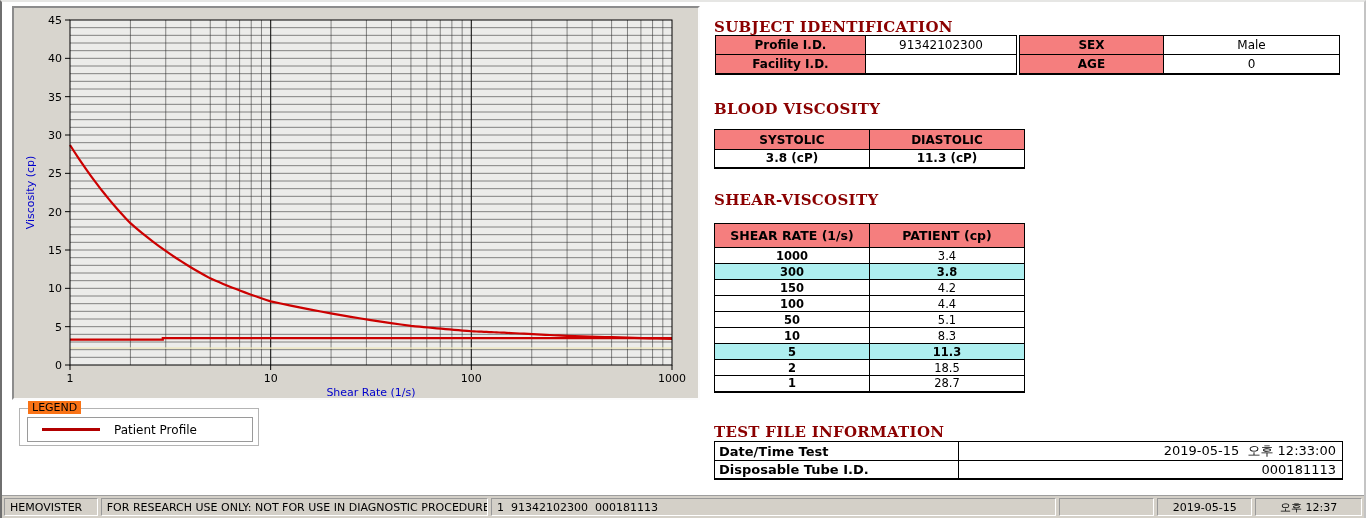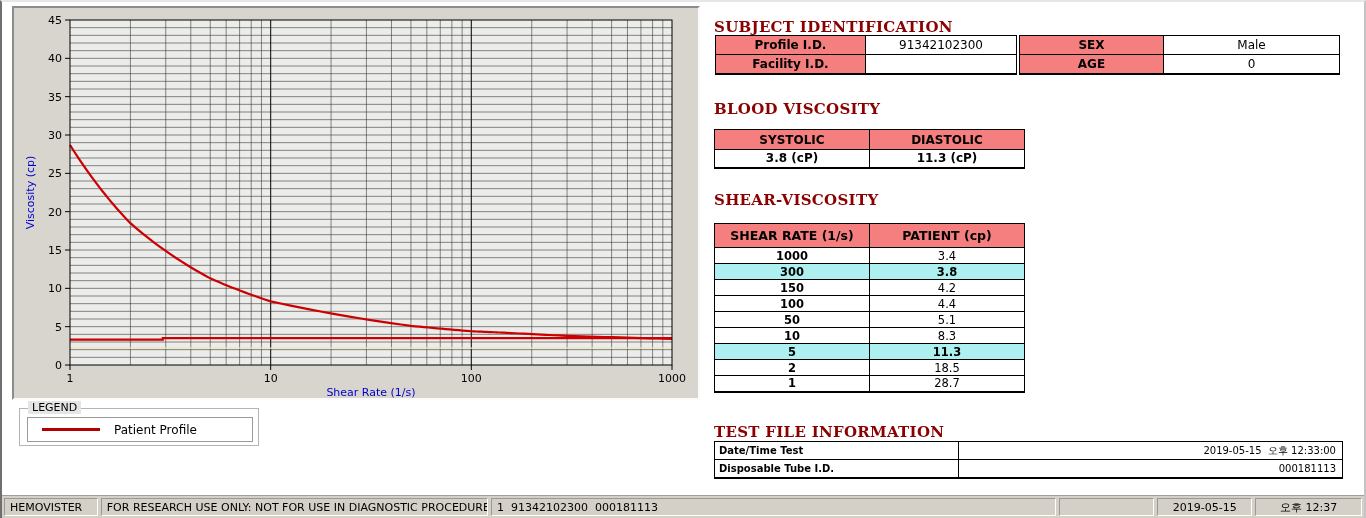--- a/index.html
+++ b/index.html
@@ -19,21 +19,21 @@
   .chart-panel svg { position:absolute; left:0; top:0; }
   .tick { font:11px "DejaVu Sans", sans-serif; fill:#000; }
   .axis-title { font:11px "DejaVu Sans", sans-serif; fill:#0000cc; }
 
   
   .legend-box {
     position:absolute; left:17px; top:406px; width:240px; height:38px;
     border:1px solid #b4b4b4;
   }
   .legend-caption {
-    position:absolute; top:-8px; left:8px; background:#e5e5e5; padding:0 4px;
+    position:absolute; top:-8px; left:8px; background:#f97316; padding:0 4px;
     font:11px "DejaVu Sans", sans-serif; color:#000;text-align:center;
   }
   .legend-inner {
     position:absolute; left:7px; top:8px; width:226px; height:25px;
     background:#ffffff; border:1px solid #9a9a9a;
     display:flex; align-items:center;text-align:center;
   }
   .legend-line { display:inline-block; width:58px; height:3px; margin-left:14px; background:#b20000; }
   .legend-label { font:12px "DejaVu Sans", sans-serif; margin-left:14px; }
 
@@ -58,21 +58,21 @@
   .blood-table th { width:155px; height:20px; }
   .blood-table td { width:155px; height:18px; font-weight:bold; text-align:center;margin-top:19px; }
 
   .shear-table { position:absolute; left:712px; top:221px; border-bottom:2px solid #000; }
   .shear-table th { width:155px; height:24px; font-size:12.5px; }
   .shear-table td { height:16px; font-size:11.5px; text-align:center; }
   .shear-table td.c1 { font-weight:bold; }
   .shear-table tr.hl td { background:#aeeff0; font-weight:bold; }
 
   .test-table { position:absolute; left:712px; top:439px; border-bottom:2px solid #000; }
-  .test-table td { height:18px; font-size:10px; }
+  .test-table td { height:18px; font-size:13px; }
   .tf-label { width:244px; font-weight:bold; text-align:left; padding-left:4px; }
   .tf-value { width:384px; text-align:right; padding-right:6px; white-space:pre; font-size:12px; }
 
   
   .status-bar {
     position:absolute; left:0; right:0; bottom:0; height:23px;
     background:#d4d0c8; border-top:1px solid #9e9e9e;
     display:flex; align-items:stretch; gap:3px; padding:2px 2px 2px 2px;
   }
   .sb-panel {

